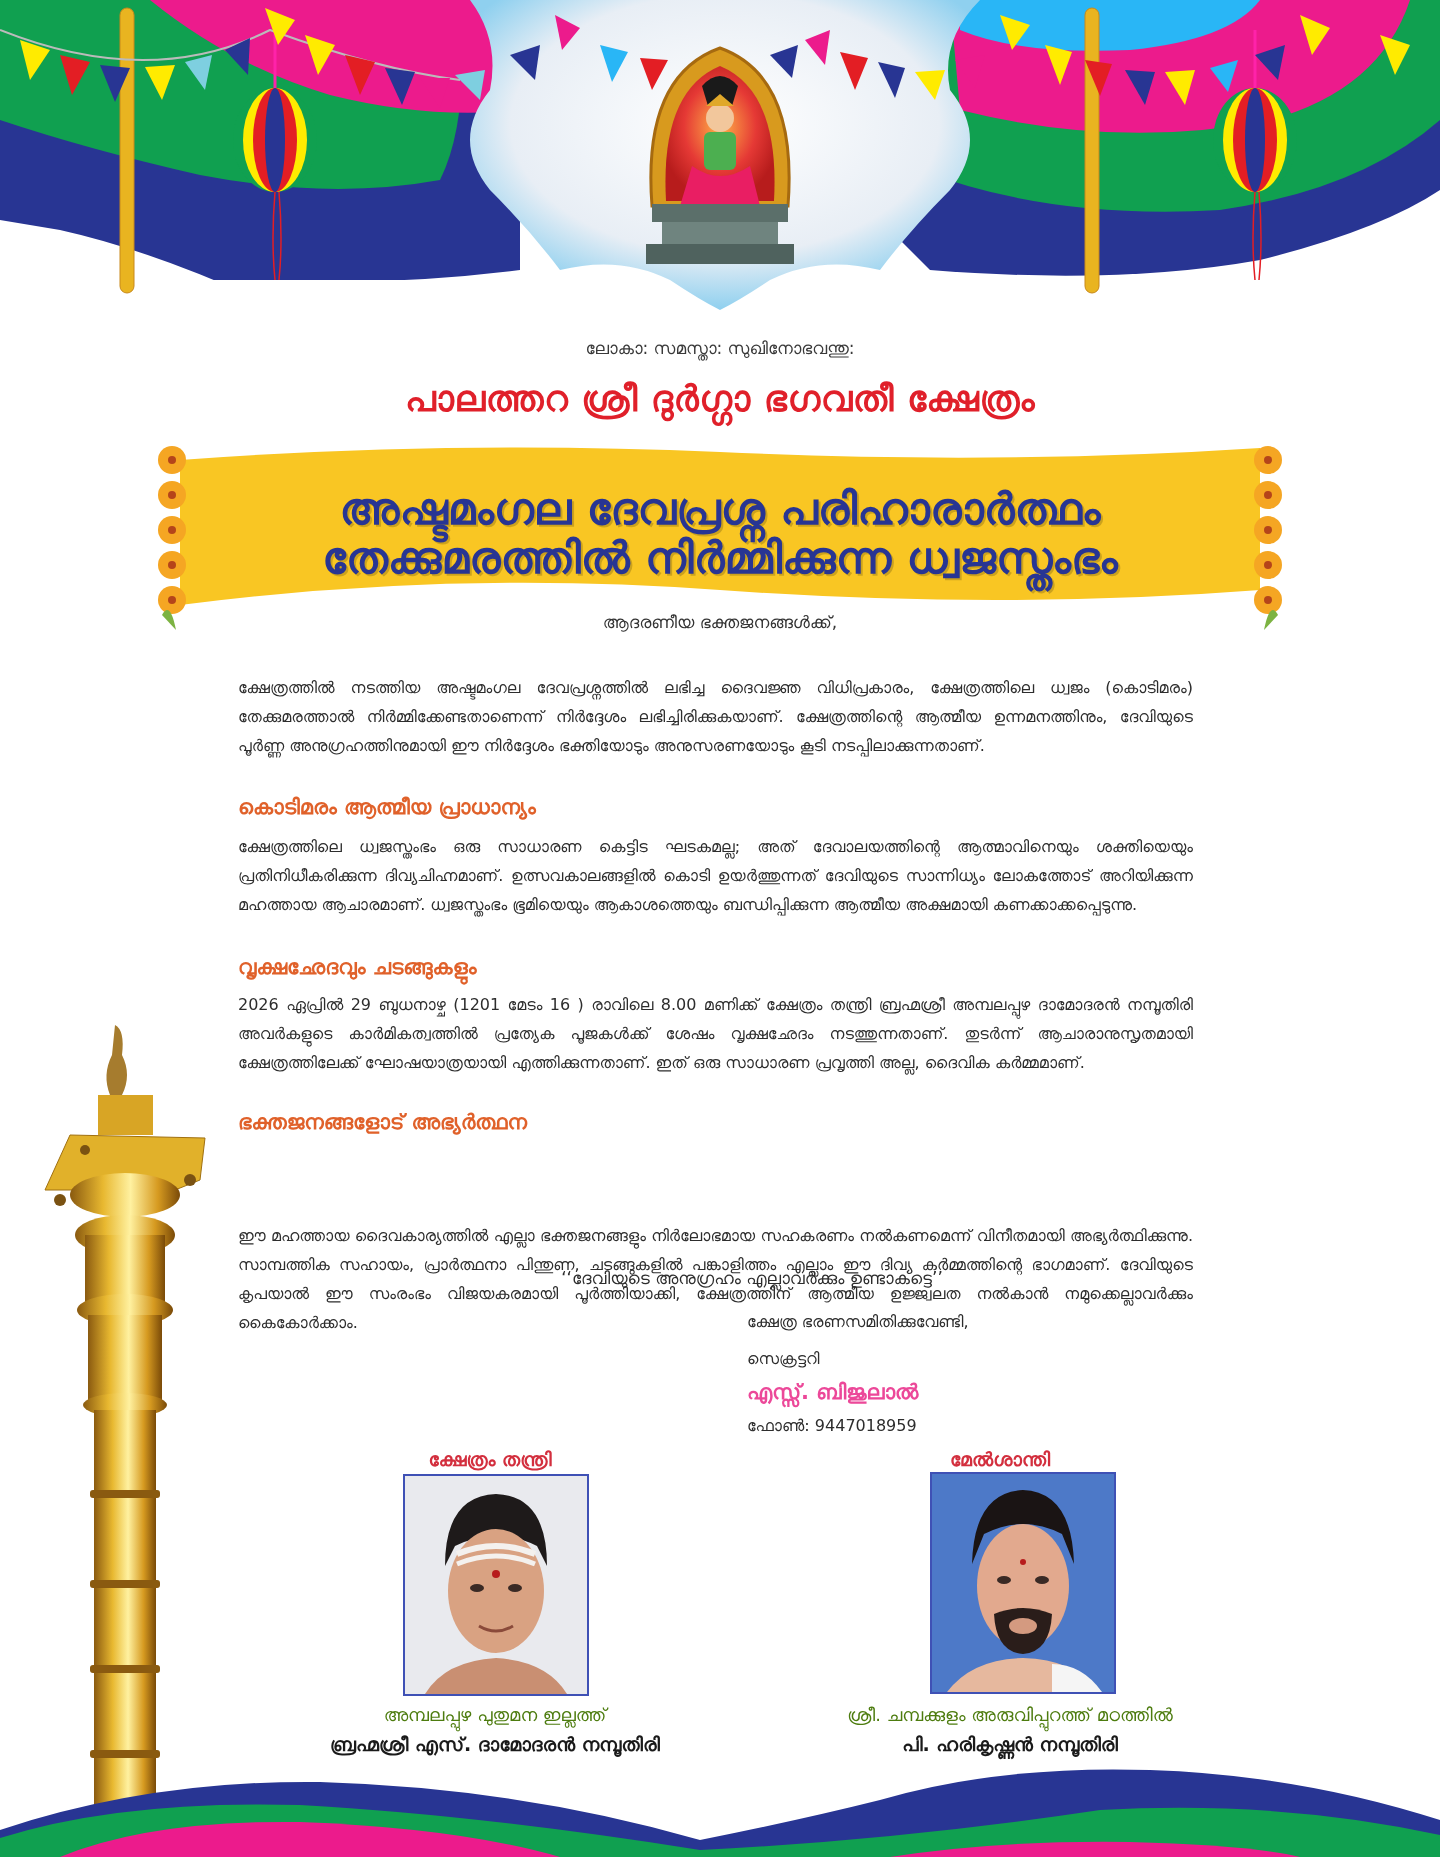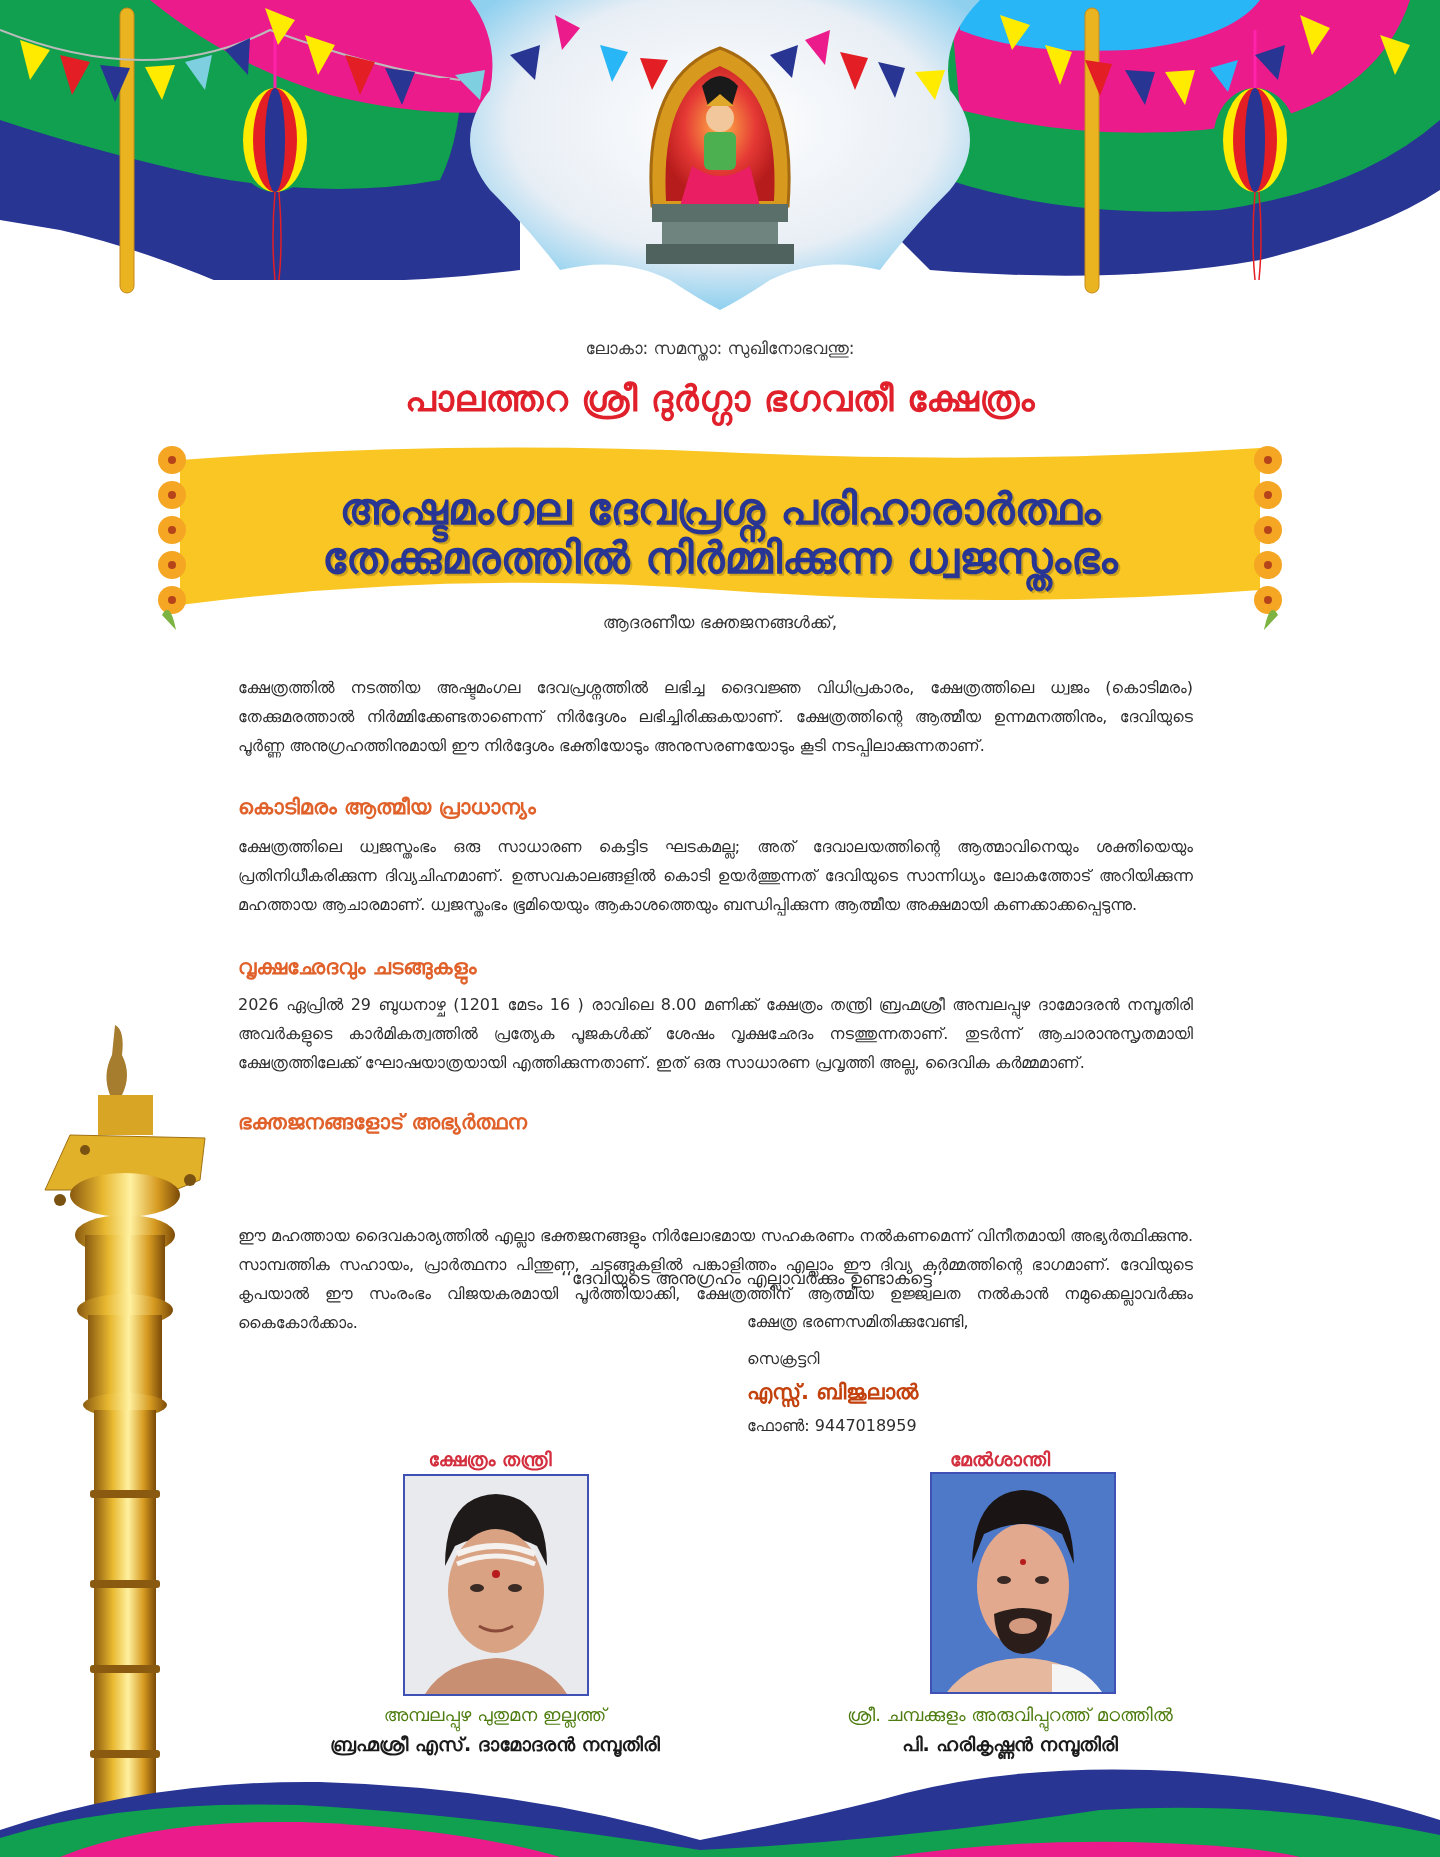--- a/index.html
+++ b/index.html
@@ -33,21 +33,21 @@
   .sh2 { top: 955px; }
   .content-p3 { top: 990px; }
   .sh3 { top: 1110px; }
   .content-p4 { top: 1208px; margin-top: 13px; }
 
   .quote { left: 0; top: 1268px; width: 1440px; text-align: center; font-size: 17px; color: #2d2d2d; padding-left: 64px; }
 
   .sign { left: 747px; font-size: 16px; color: #2d2d2d; }
   .sign1 { top: 1312px; }
   .sign2 { top: 1349px; }
-  .sign3 { top: 1380px; font-size: 21px; font-weight: bold; color: #c2410c; }
+  .sign3 { top: 1380px; font-size: 21px; font-weight: bold; color: #ec4899; }
   .sign4 { top: 1416px; font-size: 16px; }
 
   
   .role { font-size: 19px; color: #d32f3e; text-align: center; font-weight: bold; }
   .photo { border: 2px solid #3f51b5; overflow: hidden; }
   .caption1 { font-size: 18px; color: #4d7c0f; text-align: center; }
   .caption2 { font-size: 19px; font-weight: bold; color: #1a1a1a; text-align: center; }
 
   #role-tantri { left: 380px; top: 1448px; width: 220px; }
   #photo-tantri { left: 403px; top: 1474px; width: 186px; height: 222px; background: #e9eaee; }

